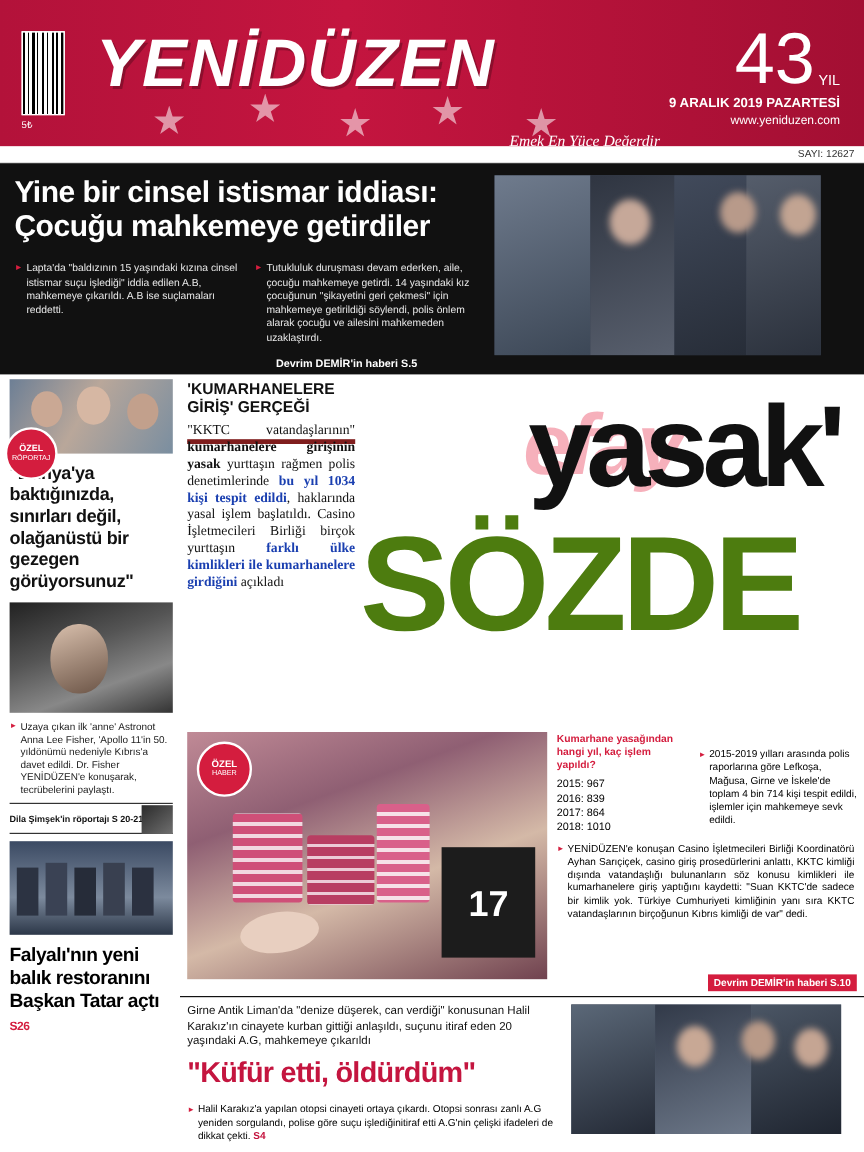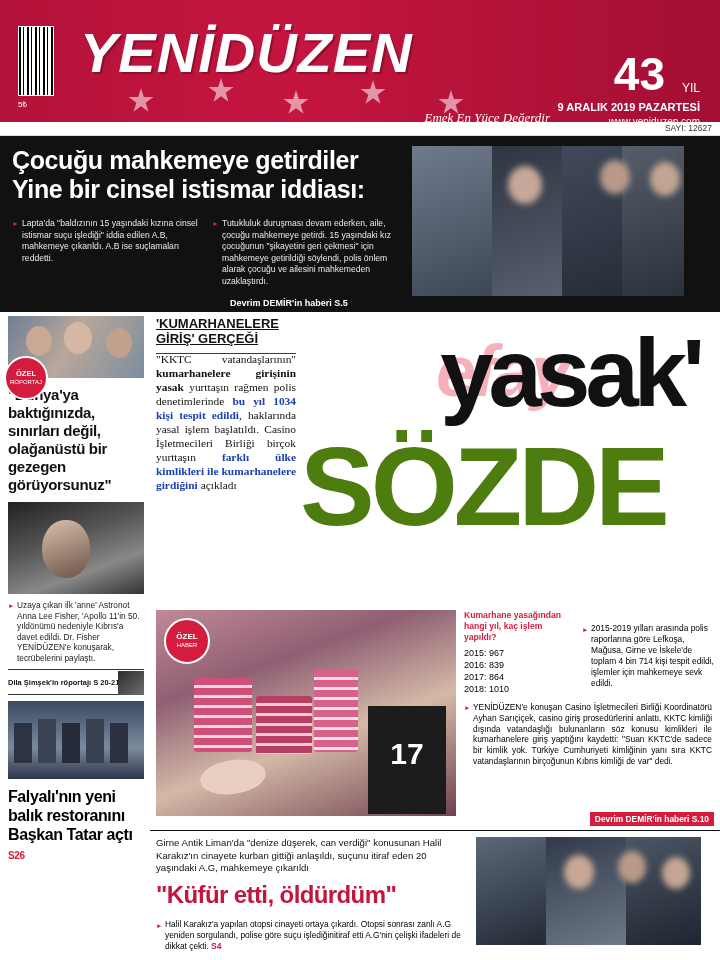--- a/index.html
+++ b/index.html
@@ -51,25 +51,24 @@
   }
   .slogan {
     position: absolute; right: 10px; top: 88px;
     color: #fff; font-size: 13px; font-style: italic;
     font-family: "Liberation Serif", serif;
   }
   .yil-box {
     position: absolute; right: 20px; top: 28px; text-align: right; color: #fff;
   }
   .yil-num {
-    font-size: 46px; font-weight: bold; line-height: 42px;
+    font-size: 60px; font-weight: normal; line-height: 42px;
     display: inline-block;
-    margin-top: 25px;
-  }
-  .yil-lbl { font-size: 12px; display: inline-block; vertical-align: bottom; margin-left: 17px;}
+  }
+  .yil-lbl { font-size: 12px; display: inline-block; vertical-align: bottom; margin-left: 3px;}
   .date-line { font-size: 11px; margin-top: 6px; font-weight: bold;}
   .site-line { font-size: 10px; margin-top: 3px; }
   .sayi-bar {
     height: 14px; background: #fff; position: relative; border-bottom: 1px solid #ddd;
   }
   .sayi-bar span {
     position: absolute; right: 8px; top: 1px; font-size: 8.5px; color: #333;
   }
 
   
@@ -150,21 +149,21 @@
     font-size: 16px; font-weight: bold; line-height: 19px; margin-top: 8px;
     letter-spacing: -.4px;
   }
   .bottom-left-head .pg { color:#d41d3e; font-size: 10px; }
 
   
   .mid-top { position: relative; height: 298px; }
   .kicker {
     position: absolute; left: 6px; top: 4px; width: 140px;
     font-size: 13px; font-weight: bold; line-height: 15px; color:#111;
-    border-bottom: 1px solid #7f1d1d; padding-bottom: 7px; text-decoration: underline;
+    border-bottom: 4px solid #7f1d1d; padding-bottom: 20px;
   }
   .kumar-body {
     position: absolute; left: 6px; top: 40px; width: 140px;
     font-size: 11.4px; line-height: 14px; color: #111; text-align: justify;
     font-family: "Liberation Serif", serif;
   }
   .kumar-body b { font-weight: bold; }
   .kumar-body .blue { color: #1a3fb0; font-weight: bold; }
   .big-word-wrap {
     position: absolute; left: 136px; top: 0; width: 420px; height: 298px;
@@ -273,25 +272,25 @@
       <div class="site-line">www.yeniduzen.com</div>
     </div>
   </div>
 
   <div class="sayi-bar">
     <span>SAYI: 12627</span>
   </div>
 
   <div class="lead">
     <div class="lead-left">
+      <div class="lead-title">Yine bir cinsel istismar iddiası:</div>
       <div class="lead-title">Çocuğu mahkemeye getirdiler</div>
-      <div class="lead-title">Yine bir cinsel istismar iddiası:</div>
       <div class="lead-bullets">
         <div class="lead-bullet">Lapta'da "baldızının 15 yaşındaki kızına cinsel istismar suçu işlediği" iddia edilen A.B, mahkemeye çıkarıldı. A.B ise suçlamaları reddetti.</div>
-        <div class="lead-bullet">Tutukluluk duruşması devam ederken, aile, çocuğu mahkemeye getirdi. 15 yaşındaki kız çocuğunun "şikayetini geri çekmesi" için mahkemeye getirildiği söylendi, polis önlem alarak çocuğu ve ailesini mahkemeden uzaklaştırdı.</div>
+        <div class="lead-bullet">Tutukluluk duruşması devam ederken, aile, çocuğu mahkemeye getirdi. 14 yaşındaki kız çocuğunun "şikayetini geri çekmesi" için mahkemeye getirildiği söylendi, polis önlem alarak çocuğu ve ailesini mahkemeden uzaklaştırdı.</div>
       </div>
     </div>
     <div class="lead-photo">
       <div class="lp-seg" style="left:0;width:80px;background:linear-gradient(160deg,#6f7b8d,#3c4756);"></div>
       <div class="lp-seg" style="left:80px;width:70px;background:linear-gradient(160deg,#2f3541,#585f6d);"></div>
       <div class="lp-seg" style="left:150px;width:60px;background:linear-gradient(160deg,#414a5b,#272d38);"></div>
       <div class="lp-seg" style="left:210px;width:62px;background:linear-gradient(160deg,#555d6b,#2b313c);"></div>
       <div class="lp-seg blur" style="left:96px;top:20px;width:34px;height:38px;border-radius:50%;background:#c6a899;"></div>
       <div class="lp-seg blur" style="left:188px;top:14px;width:30px;height:34px;border-radius:50%;background:#b89a8a;"></div>
       <div class="lp-seg blur" style="left:238px;top:16px;width:30px;height:34px;border-radius:50%;background:#c2a492;"></div>
@@ -353,21 +352,21 @@
       <div class="mid-mid">
         <div class="casino-photo">
           <div class="ozel-badge2">
             <span>ÖZEL</span>
             <small>HABER</small>
           </div>
           <div class="chip-stack" style="left:38px;top:68px;width:58px;height:74px;background:repeating-linear-gradient(180deg,#cf4f78 0 7px,#f2d7e0 7px 10px);"></div>
           <div class="chip-stack" style="left:100px;top:86px;width:56px;height:58px;background:repeating-linear-gradient(180deg,#b83e62 0 7px,#eccbd6 7px 10px);"></div>
           <div class="chip-stack" style="left:158px;top:60px;width:44px;height:82px;background:repeating-linear-gradient(180deg,#d9608a 0 7px,#f6e1e8 7px 10px);"></div>
           <div style="position:absolute;left:44px;top:150px;width:66px;height:34px;border-radius:50%;background:#e8cfc0;transform:rotate(-8deg);"></div>
-          <div style="position:absolute;left:212px;top:96px;width:78px;height:108px;background:#1c1c1c;color:#fff;font-size:30px;font-weight:bold;text-align:center;line-height:96px;">17</div>
+          <div style="position:absolute;left:212px;top:96px;width:78px;height:92px;background:#1c1c1c;color:#fff;font-size:30px;font-weight:bold;text-align:center;line-height:96px;">17</div>
         </div>
         <div class="side-col">
           <div class="q-red">Kumarhane yasağından hangi yıl, kaç işlem yapıldı?</div>
           <div class="year-list">
             <div>2015: 967</div>
             <div>2016: 839</div>
             <div>2017: 864</div>
             <div>2018: 1010</div>
           </div>
           <div class="side-right-note">2015-2019 yılları arasında polis raporlarına göre Lefkoşa, Mağusa, Girne ve İskele'de toplam 4 bin 714 kişi tespit edildi, işlemler için mahkemeye sevk edildi.</div>

